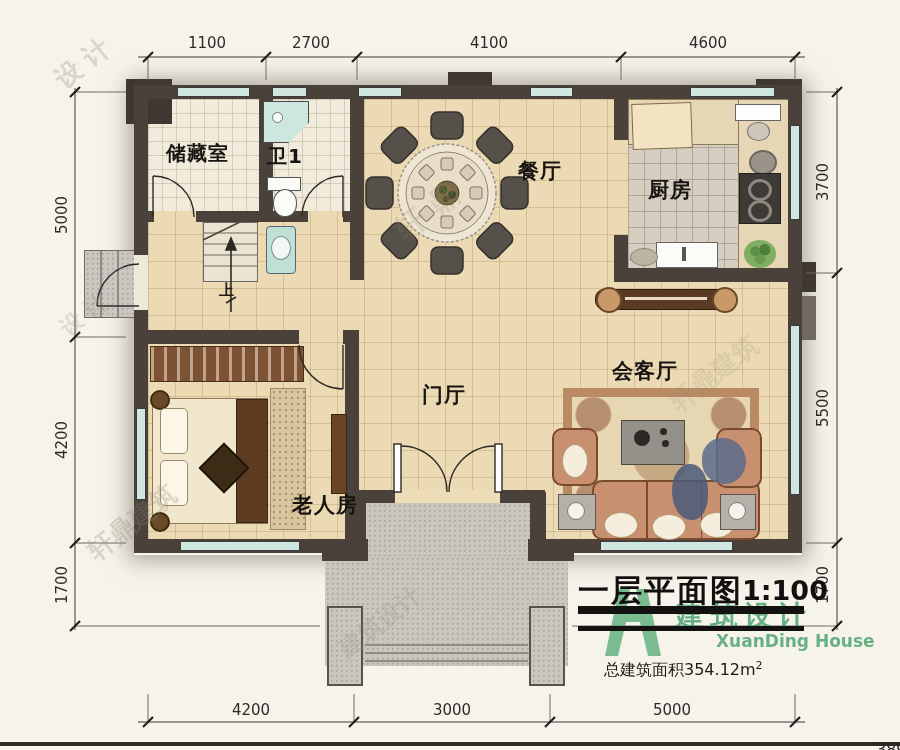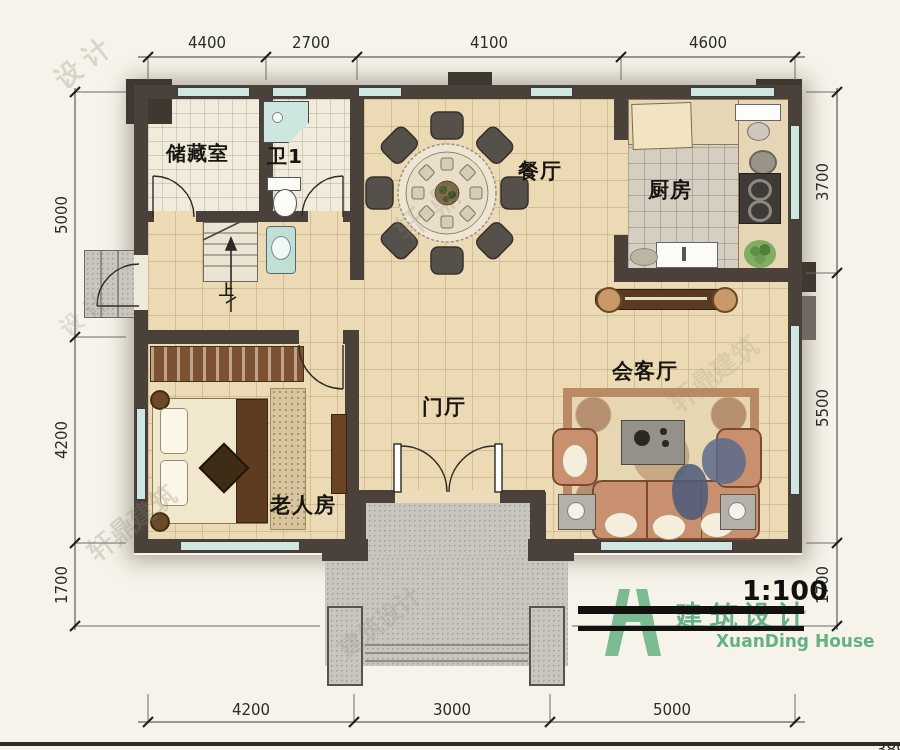--- a/index.html
+++ b/index.html
@@ -323,58 +323,62 @@
         <line x1="70" y1="342" x2="80" y2="332"></line>
       <line x1="70" y1="548" x2="80" y2="538"></line>
         <line x1="70" y1="631" x2="80" y2="621"></line>
       <line x1="832" y1="97" x2="842" y2="87"></line>
         <line x1="832" y1="278" x2="842" y2="268"></line>
       <line x1="832" y1="548" x2="842" y2="538"></line>
         <line x1="832" y1="631" x2="842" y2="621"></line>
     </g>
   </svg>
 
-  <div class="abs dim" style="left:207px;top:34px;">4400</div>
+  <div class="abs dim" style="left:207px;top:34px;">1100</div>
   <div class="abs dim" style="left:311px;top:34px;">2700</div>
   <div class="abs dim" style="left:489px;top:34px;">4100</div>
   <div class="abs dim" style="left:708px;top:34px;">4600</div>
   <div class="abs dim" style="left:251px;top:701px;">4200</div>
   <div class="abs dim" style="left:452px;top:701px;">3000</div>
   <div class="abs dim" style="left:672px;top:701px;">5000</div>
   <div class="abs dim v" style="left:62px;top:215px;">5000</div>
   <div class="abs dim v" style="left:62px;top:440px;">4200</div>
   <div class="abs dim v" style="left:62px;top:585px;">1700</div>
   <div class="abs dim v" style="left:823px;top:182px;">3700</div>
   <div class="abs dim v" style="left:823px;top:408px;">5500</div>
   <div class="abs dim v" style="left:823px;top:585px;">1700</div>
 
   <div class="abs room-label" style="left:166px;top:140px;font-size:20px;">储藏室</div>
   <div class="abs room-label" style="left:267px;top:143px;font-size:20px;">卫1</div>
   <div class="abs room-label" style="left:518px;top:157px;">餐厅</div>
   <div class="abs room-label" style="left:648px;top:176px;">厨房</div>
-  <div class="abs room-label" style="left:422px;top:393px;">门厅</div>
+  <div class="abs room-label" style="left:422px;top:381px;">门厅</div>
   <div class="abs room-label" style="left:612px;top:357px;">会客厅</div>
-  <div class="abs room-label" style="left:270px;top:491px;">老人房</div>
+  <div class="abs room-label" style="left:270px;top:491px;padding-left:22px;">老人房</div>
   <div class="abs" style="left:219px;top:281px;font-size:15px;font-weight:700;color:#1d1a16;">上</div>
 
   <div class="abs wm" style="left:52px;top:46px;font-size:26px;">设 计</div>
   <div class="abs wm" style="left:392px;top:192px;font-size:30px;opacity:.2;">轩 鼎</div>
   <div class="abs wm" style="left:80px;top:505px;font-size:26px;">轩鼎建筑</div>
   <div class="abs wm" style="left:332px;top:606px;font-size:24px;opacity:.22;">建筑设计</div>
   <div class="abs wm" style="left:662px;top:356px;font-size:26px;opacity:.16;">轩鼎建筑</div>
   <div class="abs wm" style="left:58px;top:300px;font-size:22px;opacity:.22;">设 计</div>
 
   <div>
     <svg class="abs" style="left:602px;top:584px;" width="62" height="74" viewBox="0 0 62 74">
       <path d="M3 72 L17 5 H28 L24 26 H38 L34 5 H45 L59 72 H46 L38 38 H24 L16 72 Z" fill="#4aa56f" opacity="0.72"></path>
     </svg>
     <div class="abs logo-cn" style="left:676px;top:597px;color:#3e9e68;">建筑设计</div>
     <div class="abs logo-en" style="left:716px;top:631px;color:#3e9e68;">XuanDing House</div>
   </div>
 
+  <div class="abs title-cn" style="left:578px;top:570px;">一层平面图</div>
   <div class="abs title-scale" style="left:726px;top:575px;margin-left:16px;">1:100</div>
   <div class="abs bar" style="left:578px;top:606px;width:226px;height:8px;"></div>
   <div class="abs bar" style="left:578px;top:626px;width:226px;height:5px;"></div>
+  <div class="abs note" style="left:604px;top:659px;">
+    <span>总建筑面积354.12m</span><sup>2</sup>
+  </div>
 
   <div class="abs" style="left:0;top:742px;width:900px;height:4px;background:#2f2c28;"></div>
   <div class="abs pageno" style="left:856px;top:740px;margin-left:20px;">389</div>
 
 </div>
 
 </body></html>

